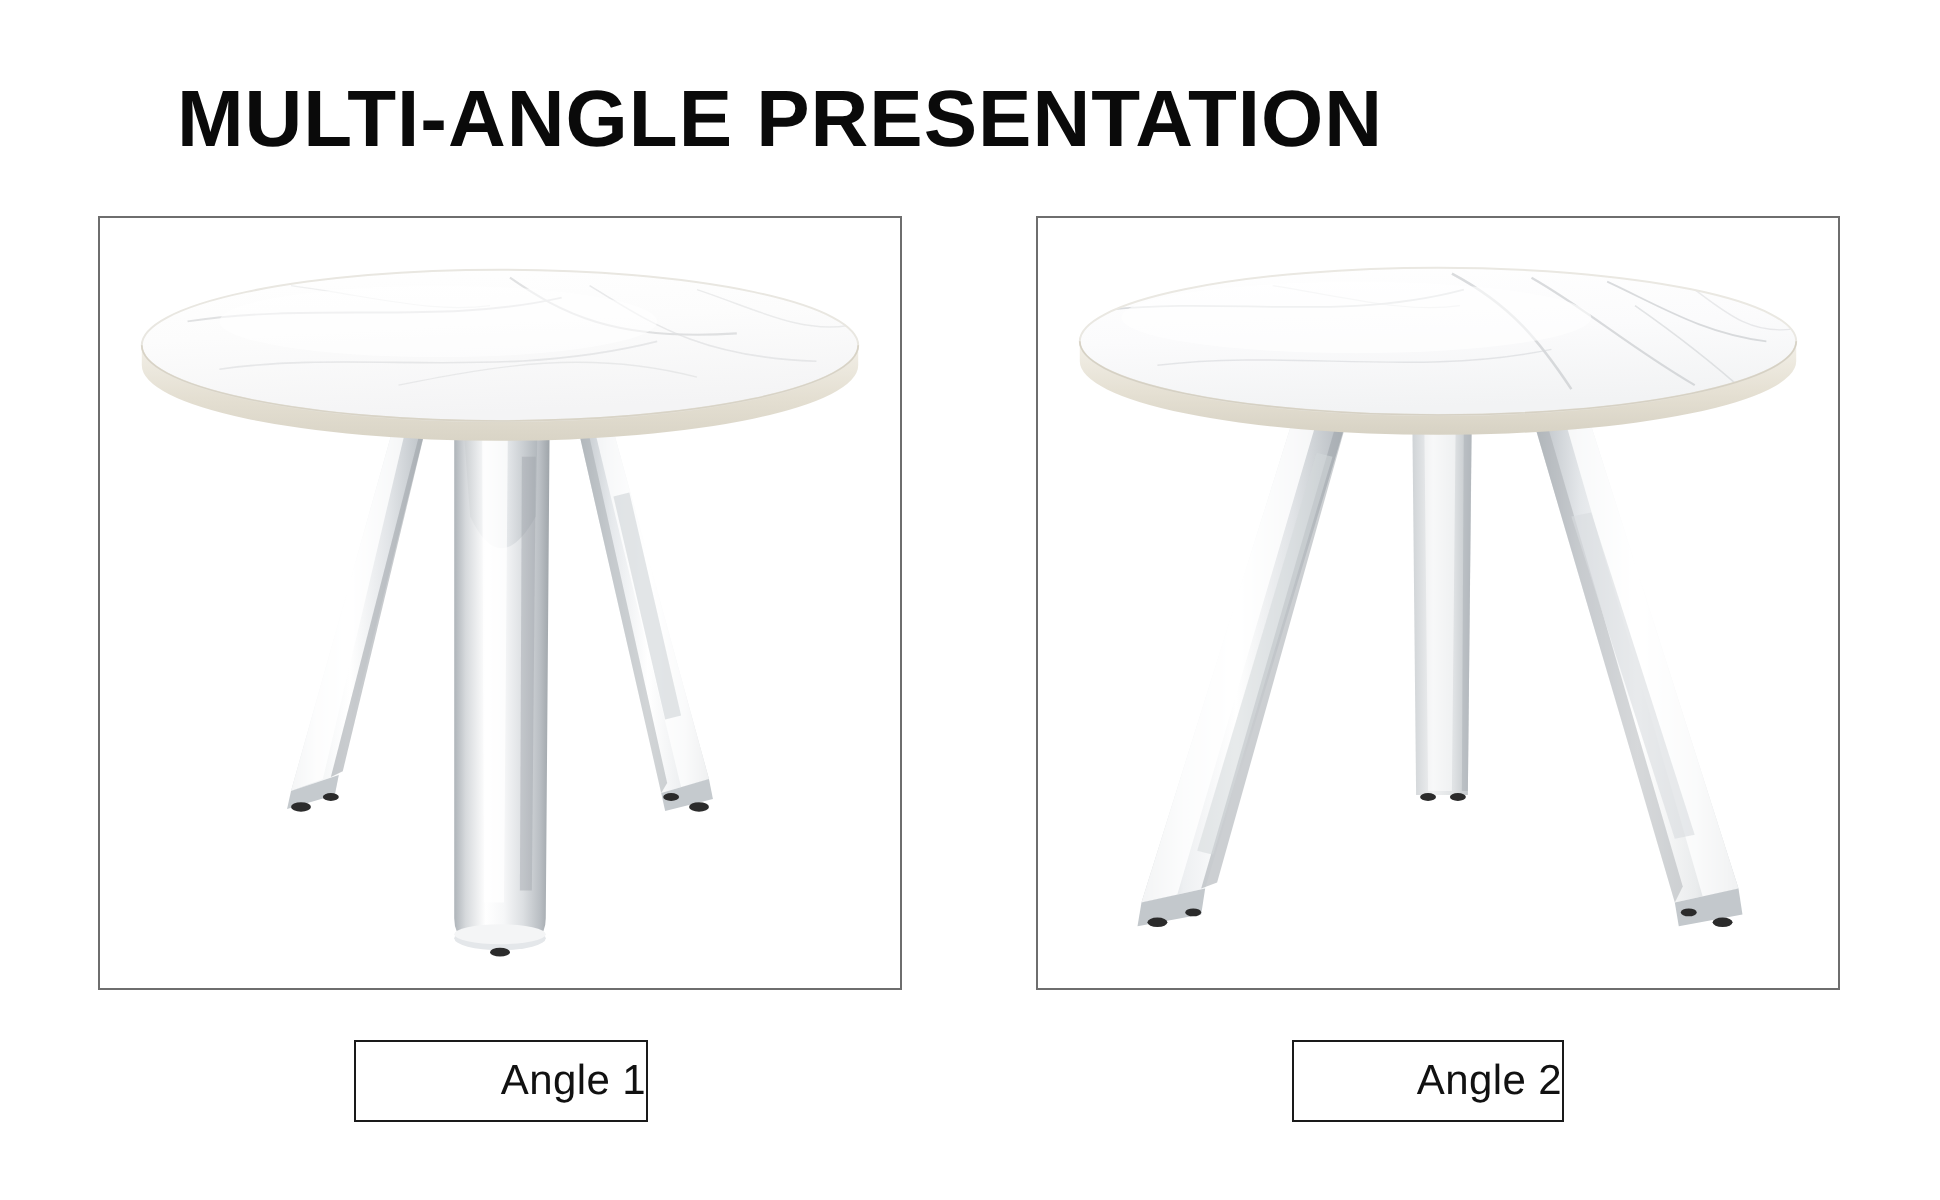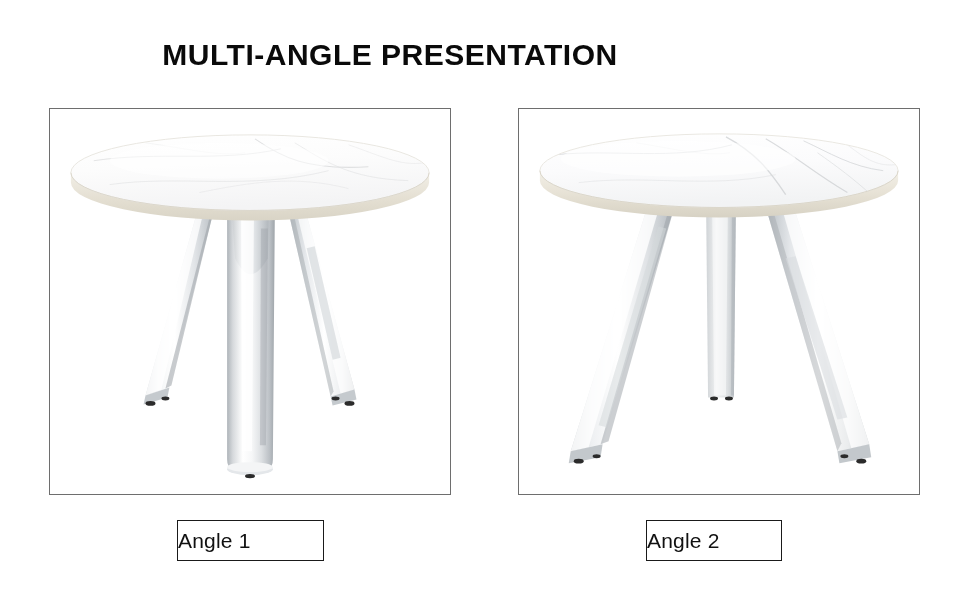--- a/index.html
+++ b/index.html
@@ -15,21 +15,21 @@
     position: relative;
   }
 
   
   .page-title {
     position: absolute;
     top: 38px;
     left: 0;
     width: 780px;
     text-align: center;
-    font-size: 30px;
+    font-size: 40px;
     font-weight: bold;
     letter-spacing: 0.5px;
     color: #0a0a0a;
     font-family: "Liberation Sans", sans-serif;
   }
 
   
   .panel {
     position: absolute;
     top: 108px;
@@ -58,21 +58,21 @@
   
   .caption-box {
     position: absolute;
     top: 520px;
     height: 41px;
     border: 1px solid #1a1a1a;
     box-sizing: border-box;
     background: #ffffff;
     display: flex;
     align-items: center;
-    justify-content: flex-start;
+    justify-content: flex-end;
   }
   #caption-1 { left: 177px; width: 147px; }
   #caption-2 { left: 646px; width: 136px; }
   .caption-text {
     font-size: 21px;
     color: #111111;
     font-family: "Liberation Sans", sans-serif;
     letter-spacing: 0.2px;
   }
 </style>

